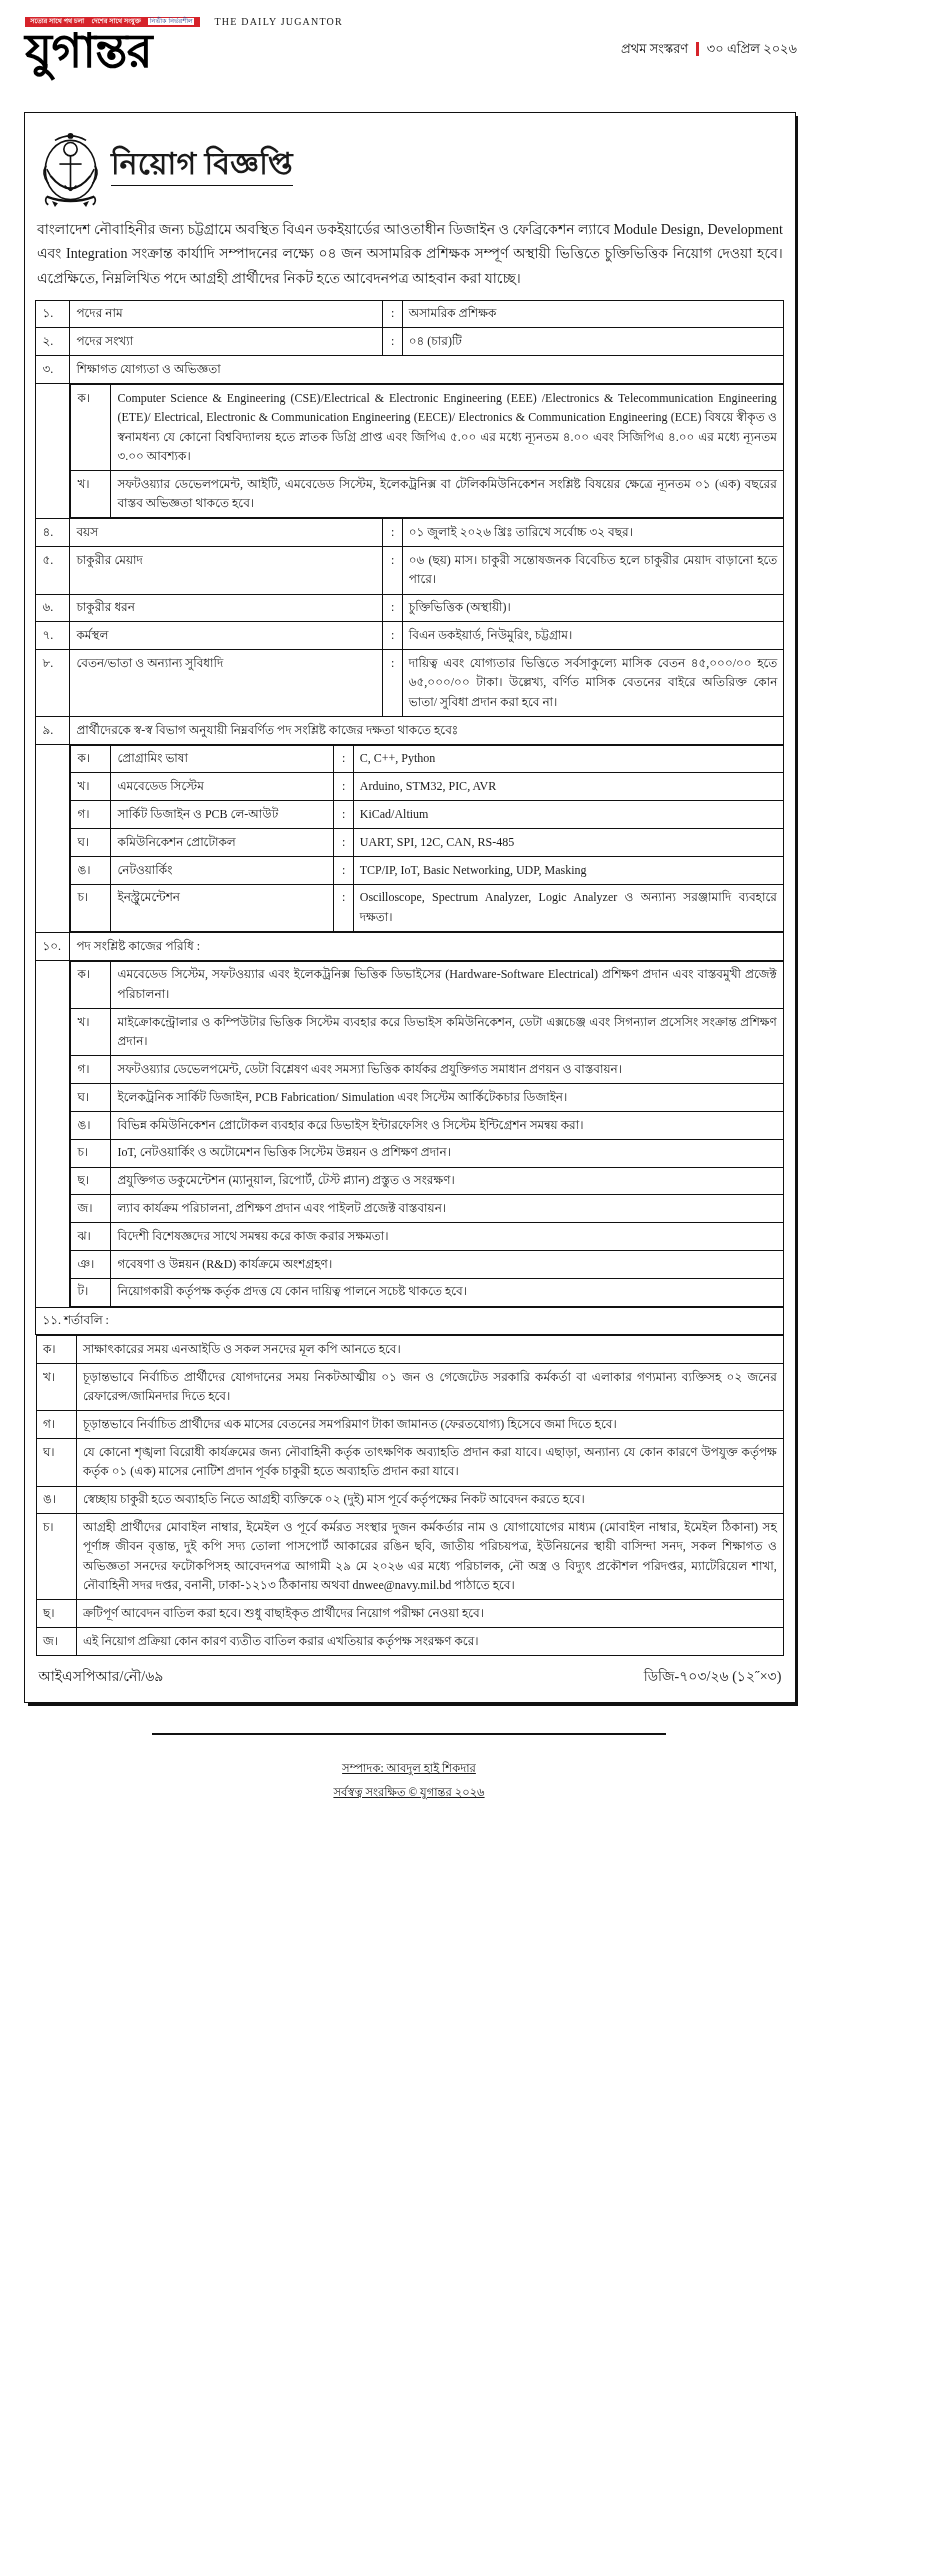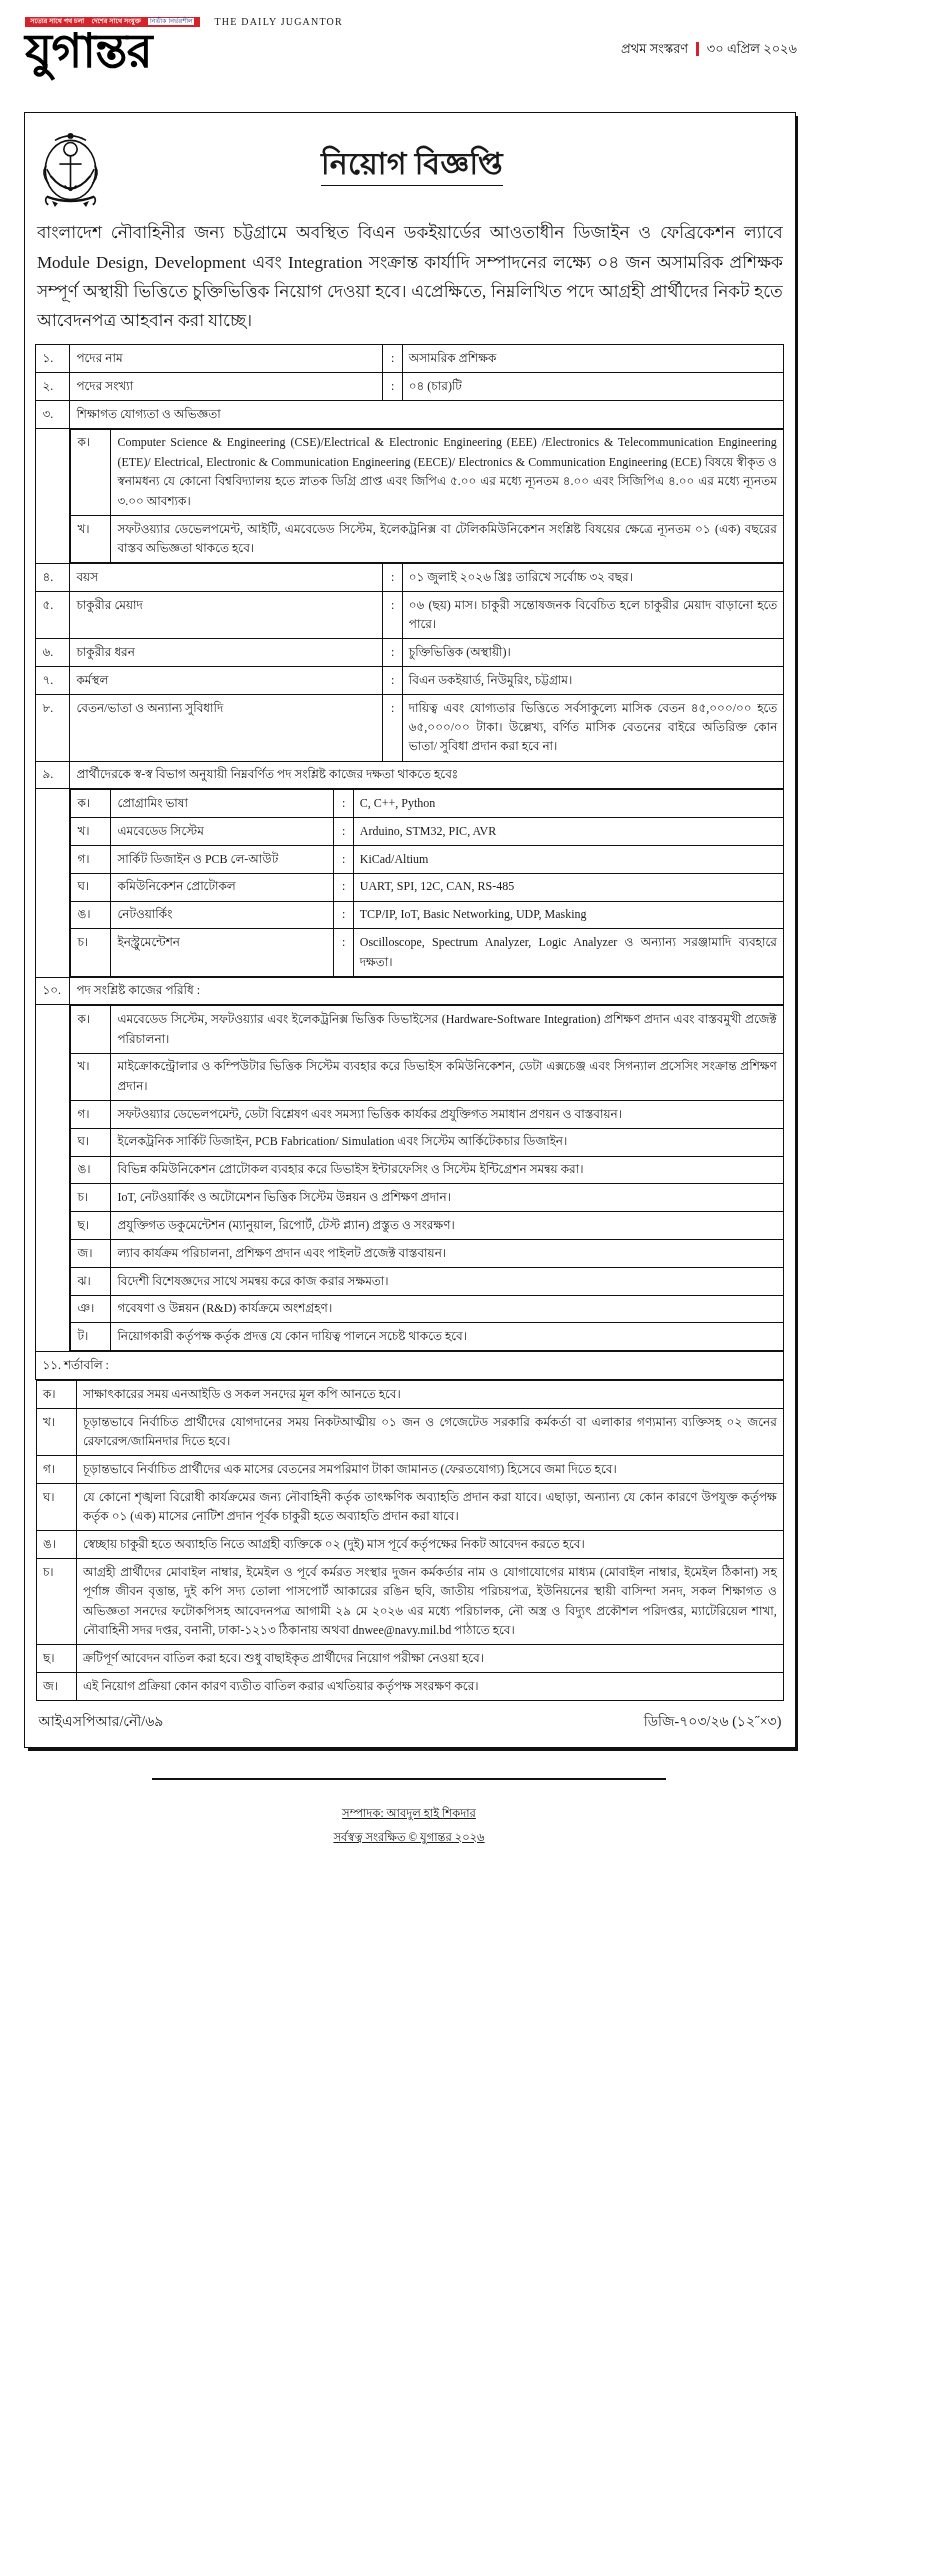--- a/index.html
+++ b/index.html
@@ -50,28 +50,28 @@
   }
   .notice::after{
     content:"";position:absolute;right:-3.7px;top:3px;bottom:-3.7px;width:3px;background:#111;
   }
   .notice::before{
     content:"";position:absolute;left:3px;right:-0.7px;bottom:-3.7px;height:3px;background:#111;
   }
 
   .head-area{display:flex;align-items:center;gap:4.5px;padding:4.5px 0 7.4px 0;}
   .crest{width:71px;flex:0 0 71px;display:flex;justify-content:center;}
-  .title-block{flex:1;text-align:center;padding-right:71px;}
+  .title-block{flex:1;padding-right:71px;}
   .title-bn{
     font-size:30px;font-weight:700;letter-spacing:0.4px;line-height:1.15;
     display:inline-block;padding-bottom:3px;border-bottom:1.9px solid #111;
   }
 
   .intro{
-    font-size:17px;line-height:1.72;text-align:justify;
+    font-size:14px;line-height:1.72;text-align:justify;
     padding:4.5px 1.5px 9px 1.5px;
   }
 
   
   table.main{width:100%;border-collapse:collapse;table-layout:fixed;}
   table.main td{
     border:1px solid #111;padding:3.7px 6px;vertical-align:top;
     font-size:12px;line-height:1.62;
   }
   td.num{width:34px;text-align:left;padding-left:7.4px;}
@@ -308,21 +308,21 @@
         <td class="num"></td>
         <td class="nested-holder" colspan="3">
           <table class="inner">
             <colgroup>
                     <col style="width:40px">
                     <col>
                   </colgroup>
             <tbody id="scope-body">
                     <tr>
                       <td class="sublabel">ক।</td>
-                      <td class="subtext">এমবেডেড সিস্টেম, সফটওয়্যার এবং ইলেকট্রনিক্স ভিত্তিক ডিভাইসের (Hardware-Software Integration) প্রশিক্ষণ প্রদান এবং বাস্তবমুখী প্রজেক্ট পরিচালনা।</td>
+                      <td class="subtext">এমবেডেড সিস্টেম, সফটওয়্যার এবং ইলেকট্রনিক্স ভিত্তিক ডিভাইসের (Hardware-Software Electrical) প্রশিক্ষণ প্রদান এবং বাস্তবমুখী প্রজেক্ট পরিচালনা।</td>
                     </tr>
                     <tr>
                       <td class="sublabel">খ।</td>
                       <td class="subtext">মাইক্রোকন্ট্রোলার ও কম্পিউটার ভিত্তিক সিস্টেম ব্যবহার করে ডিভাইস কমিউনিকেশন, ডেটা এক্সচেঞ্জ এবং সিগন্যাল প্রসেসিং সংক্রান্ত প্রশিক্ষণ প্রদান।</td>
                     </tr>
                     <tr>
                       <td class="sublabel">গ।</td>
                       <td class="subtext">সফটওয়্যার ডেভেলপমেন্ট, ডেটা বিশ্লেষণ এবং সমস্যা ভিত্তিক কার্যকর প্রযুক্তিগত সমাধান প্রণয়ন ও বাস্তবায়ন।</td>
                     </tr>
                     <tr>

